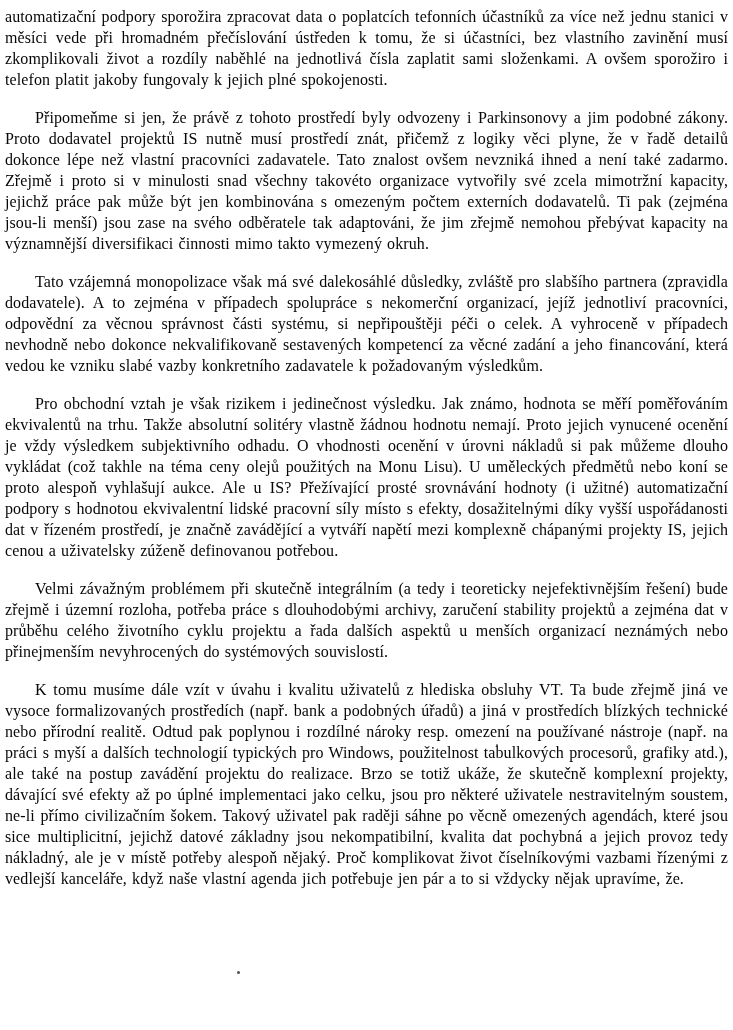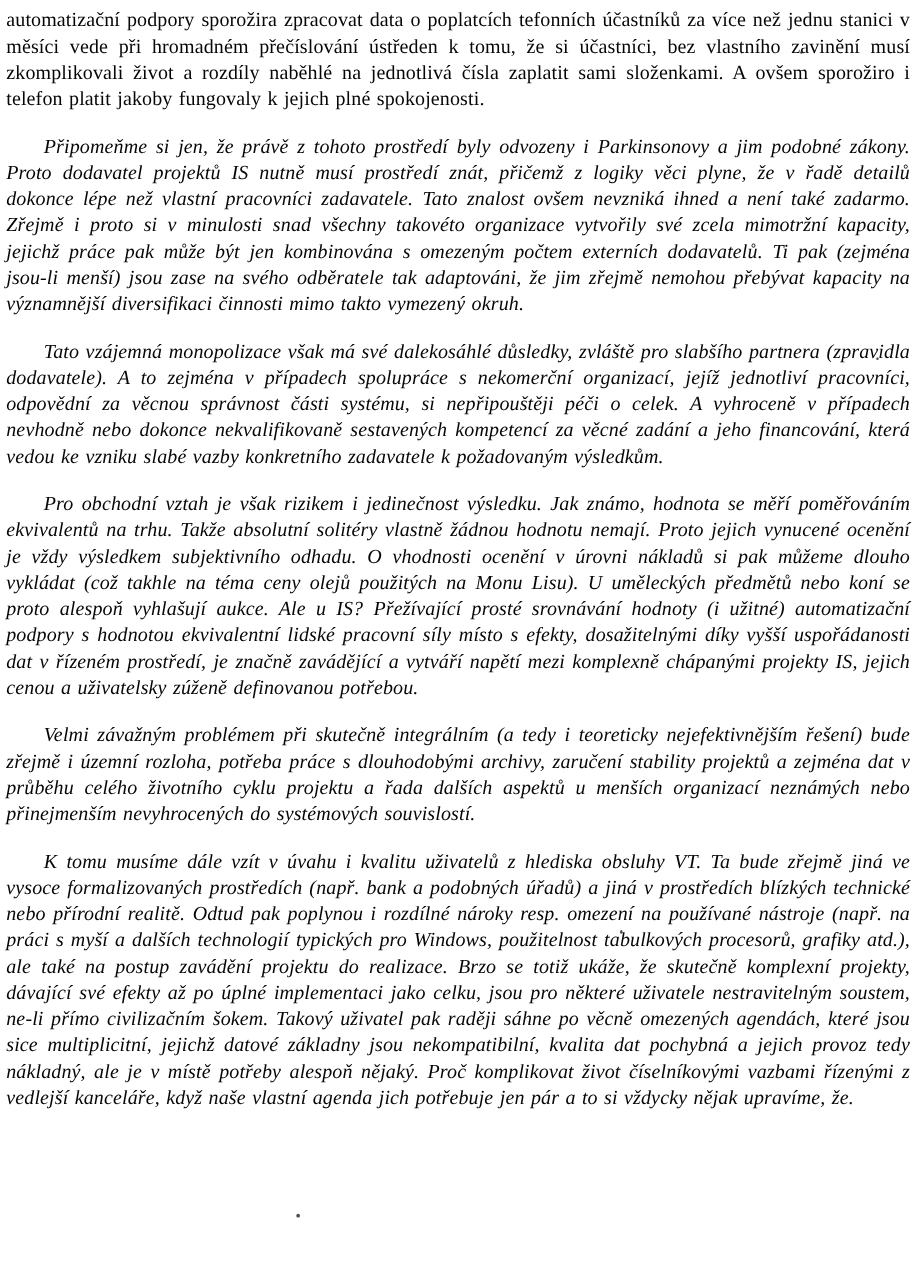--- a/index.html
+++ b/index.html
@@ -27,21 +27,20 @@
     word-spacing: 1px;
   }
   .page p {
     margin: 0;
   }
   .page p + p {
     margin-top: 17px;
   }
   .page p.indented {
     text-indent: 30px;
-    font-style: italic;
   }
   
   .speck {
     position: absolute;
     width: 3px;
     height: 3px;
     background: #222;
     border-radius: 50%;
     opacity: 0.8;
   }

